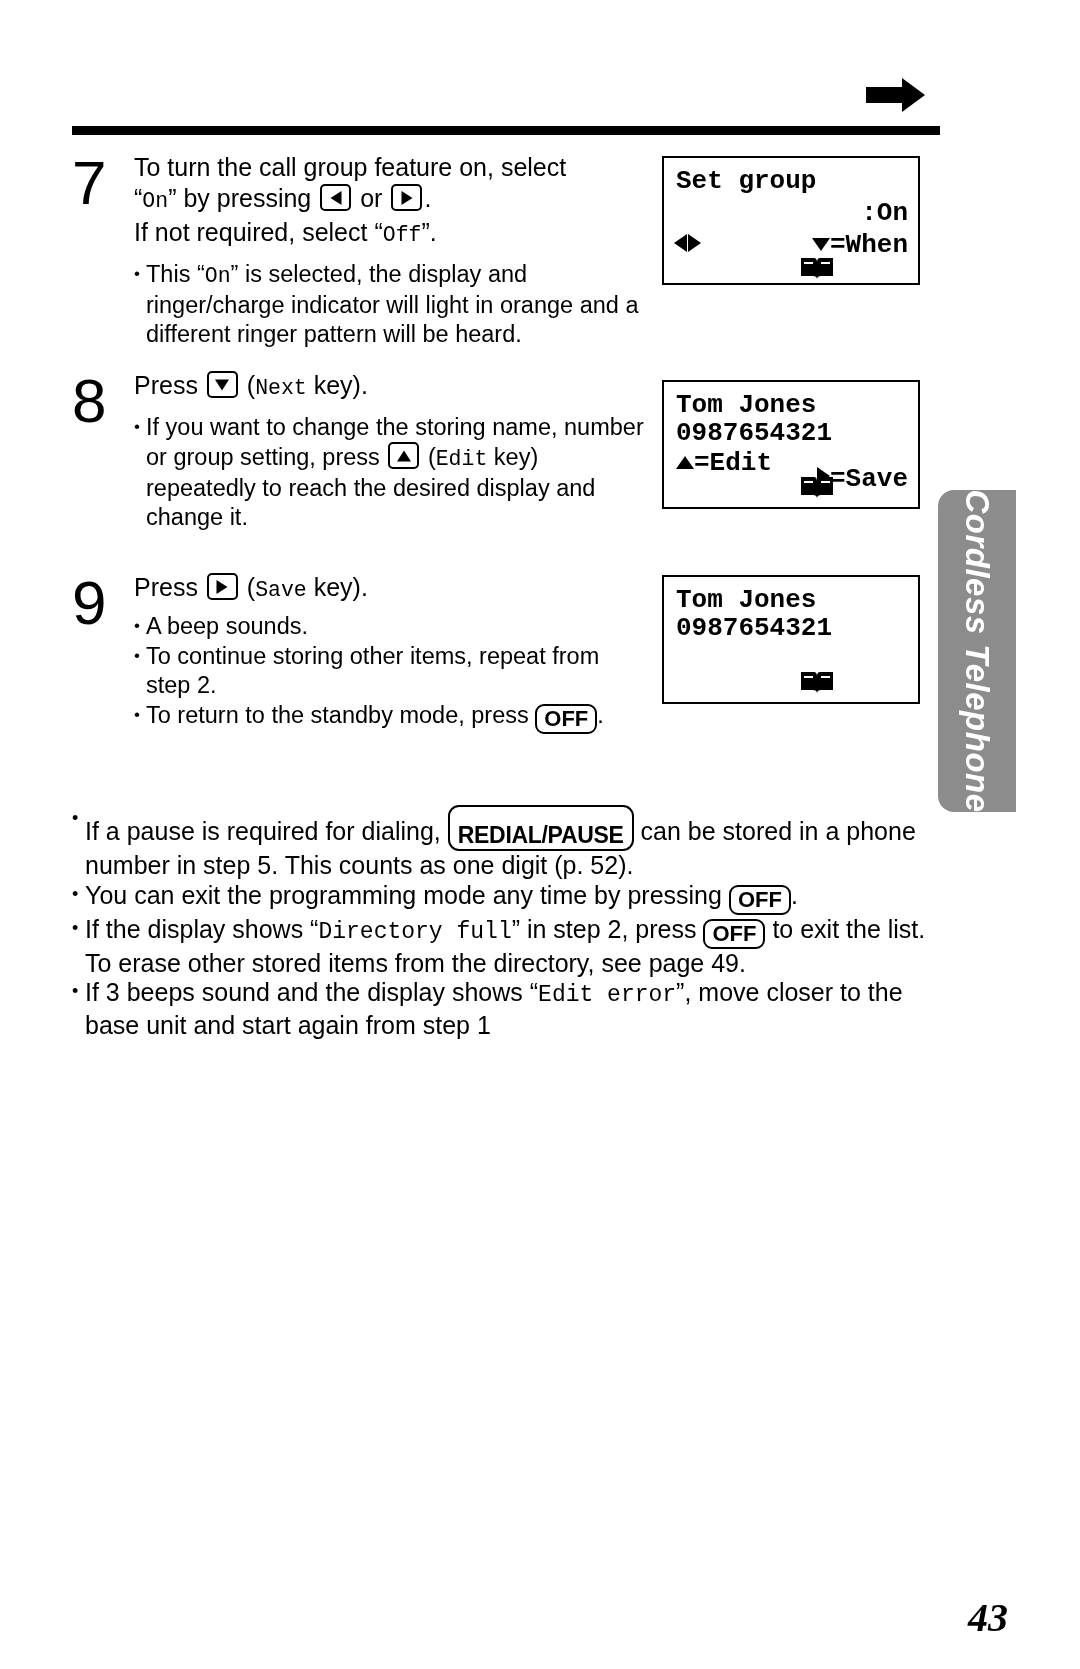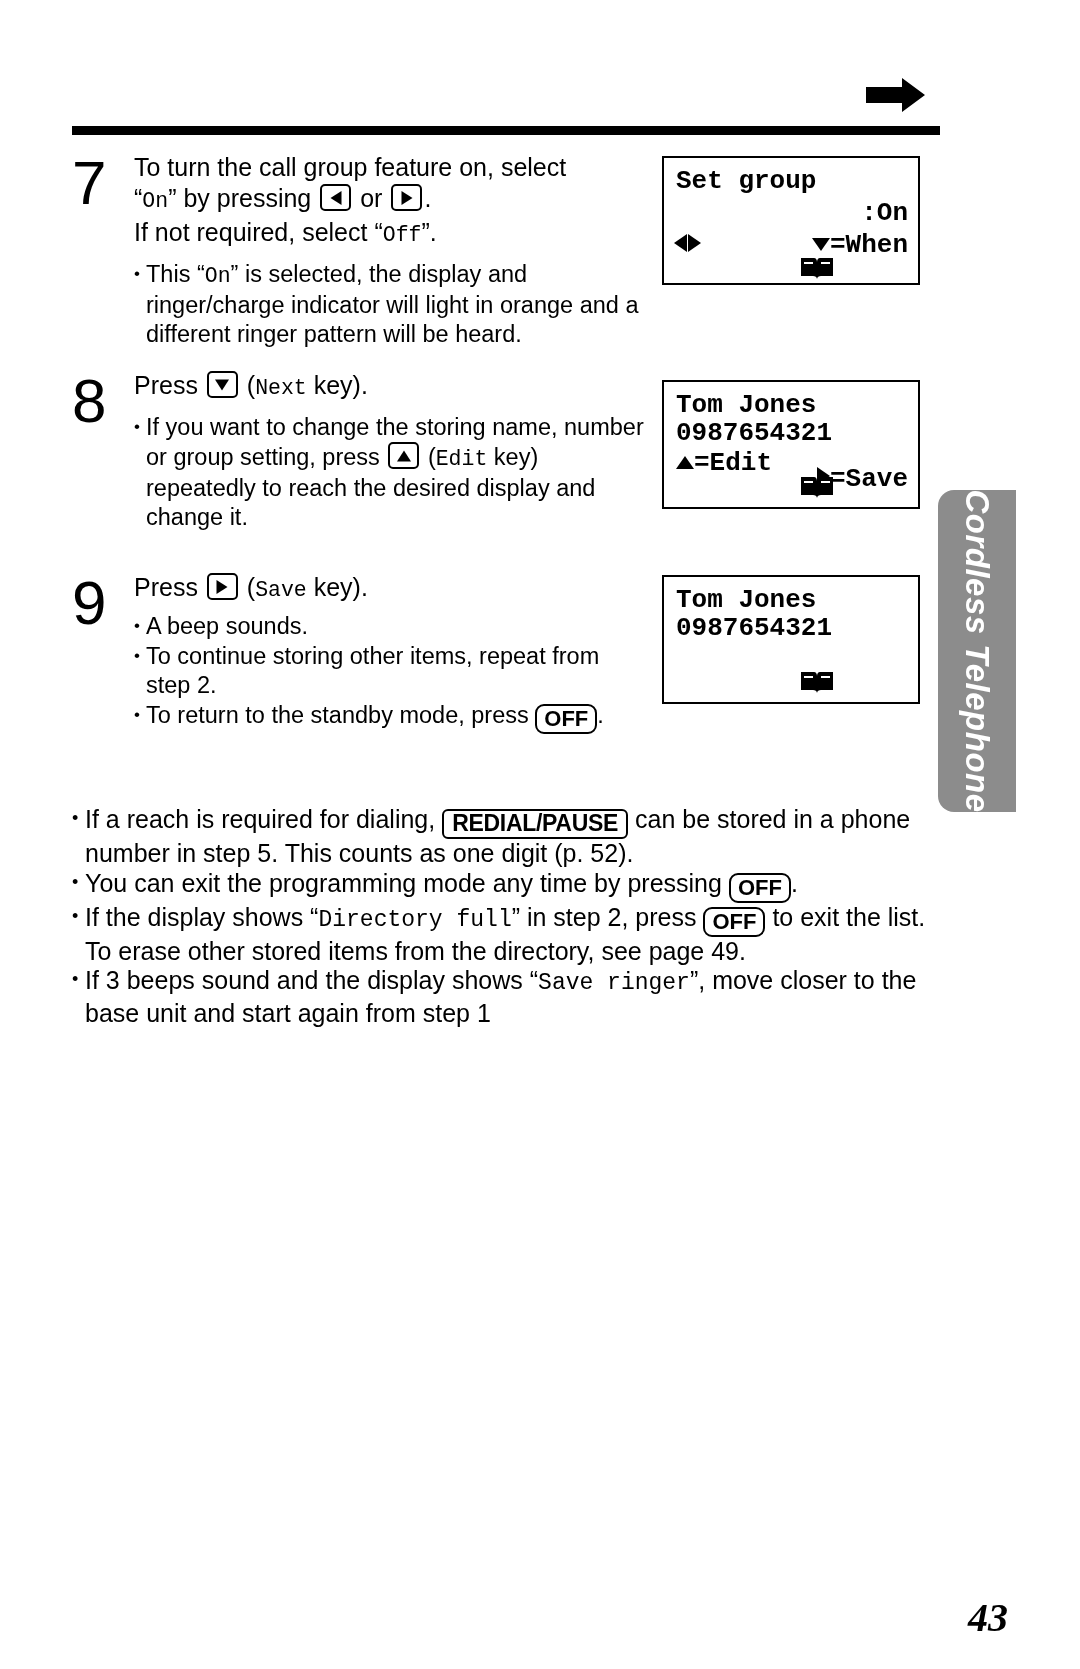--- a/index.html
+++ b/index.html
@@ -150,23 +150,23 @@
     border-radius: 9px;
     padding: 0px 7px 1px 7px;
     font-weight: bold;
     font-size: 22px;
     line-height: 25px;
     vertical-align: -3px;
     background: #fff;
     font-family: "Liberation Sans", sans-serif;
   }
   .textkey.wide {
-    border-radius: 6px;
+    border-radius: 11px;
     font-size: 23px;
-    padding: 0px 8px 1px 8px;
+    padding: 16px 8px 1px 8px;
     letter-spacing: -0.3px;
   }
 
   
   .lcd {
     position: absolute;
     border: 2.5px solid #000;
     background: #fff;
     font-family: "Liberation Mono", "DejaVu Sans Mono", monospace;
     font-size: 26px;
@@ -350,36 +350,36 @@
     <svg class="book-icon" style="left:136px; top:92px;" viewBox="0 0 34 26">
       <path d="M1,3 L14,3 C16,3 17,5 17,7 L17,24 C17,22 15,21 13,21 L1,21 Z" fill="#000"></path>
       <path d="M33,3 L20,3 C18,3 17,5 17,7 L17,24 C17,22 19,21 21,21 L33,21 Z" fill="#000"></path>
       <path d="M4,7 L13,7 L13,9 L4,9 Z" fill="#fff"></path>
       <path d="M21,7 L30,7 L30,9 L21,9 Z" fill="#fff"></path>
     </svg>
   </div>
 
   <div class="notes">
     <div class="note">
-      <span>If a reach is required for dialing,</span>
+      <span>If a pause is required for dialing,</span>
       <span class="textkey wide">REDIAL/PAUSE</span>
       <span>can be stored in a phone number in step 5. This counts as one digit (p. 52).</span>
     </div>
     <div class="note">
       <span>You can exit the programming mode any time by pressing</span>
       <span class="textkey">OFF</span><span>.</span>
     </div>
     <div class="note">
       <span>If the display shows</span>
       “<span class="mono">Directory full</span>”
       <span>in step 2, press</span>
       <span class="textkey">OFF</span>
       <span>to exit the list. To erase other stored items from the directory, see page 49.</span>
     </div>
     <div class="note">
       <span>If 3 beeps sound and the display shows</span>
-      “<span class="mono">Save ringer</span>”<span>, move closer to the base unit and start again from step 1</span>
+      “<span class="mono">Edit error</span>”<span>, move closer to the base unit and start again from step 1</span>
     </div>
   </div>
 
   <div class="page-number">43</div>
 
 </div>
 
 </body></html>

